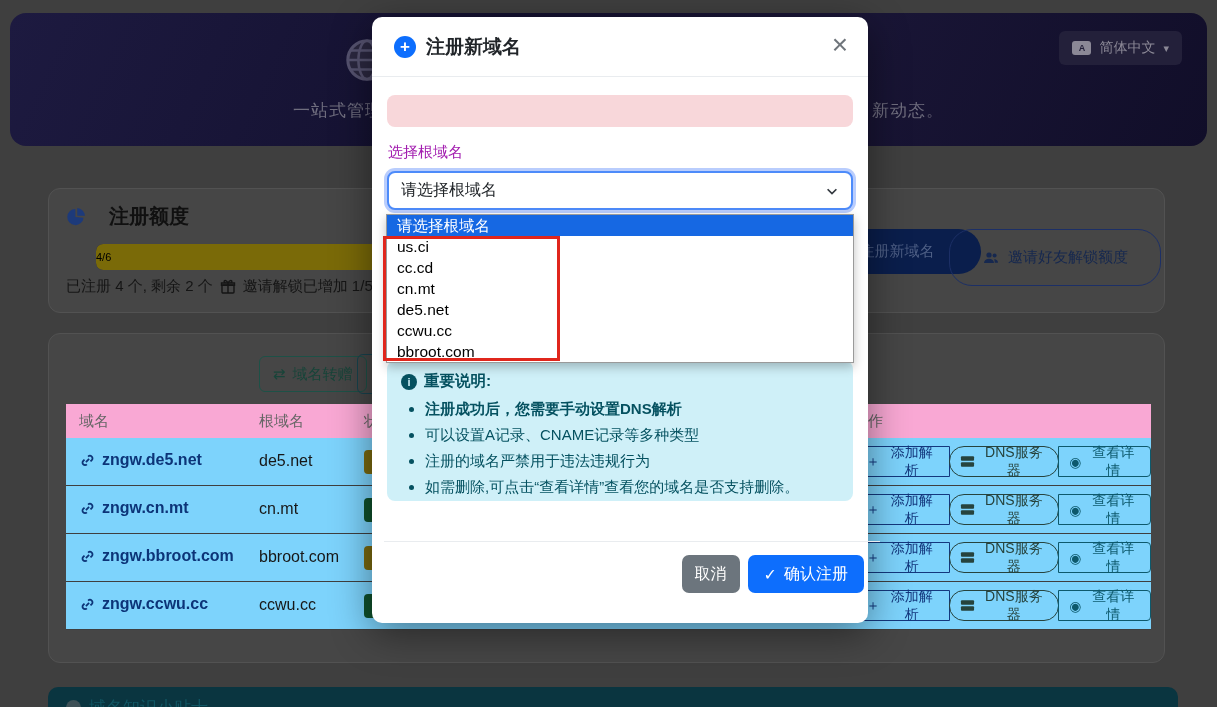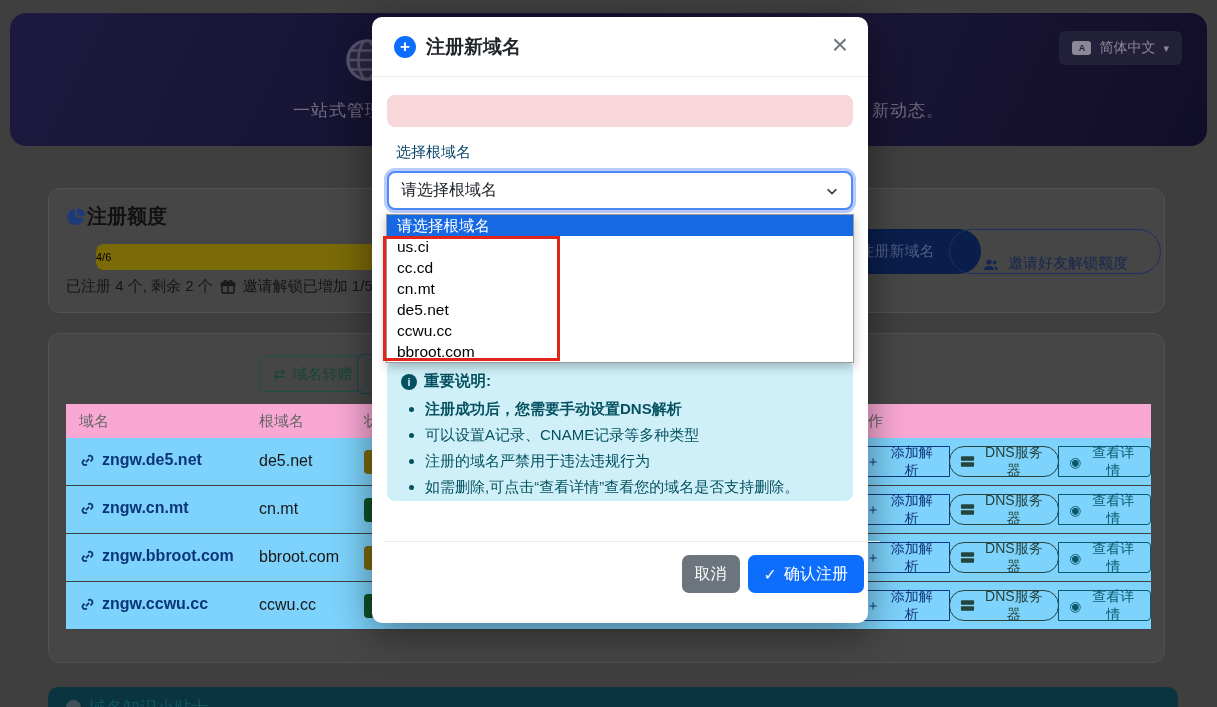--- a/index.html
+++ b/index.html
@@ -15,32 +15,32 @@
   .tagline.left { left:283px; top:86px; }
   .tagline.right { left:862px; top:86px; }
   .lang-pill { position:absolute; right:25px; top:18px; height:34px; display:flex; align-items:center; gap:8px;
                background:#23203a; border-radius:6px; padding:0 13px; color:#8b8896; font-size:14px; }
   .lang-icon { display:inline-block; width:19px; height:14px; border-radius:3px; background:#8b8896; color:#23203a;
                font-size:9px; font-weight:bold; text-align:center; line-height:14px; }
   .caret { font-size:11px; }
 
   .card { position:absolute; background:#464646; border:1px solid #525252; border-radius:12px; }
   .quota-card { left:48px; top:188px; width:1117px; height:125px; }
-  .sec-title { position:absolute; display:flex; align-items:center; gap:1px; font-size:20px; font-weight:bold; color:#101010; }
+  .sec-title { position:absolute; display:flex; align-items:center; gap:23px; font-size:20px; font-weight:bold; color:#101010; }
   .quota-card .sec-title { left:17px; top:14px; }
   .pie-ic { color:#1d3a7a; }
   .qbar { position:absolute; left:47px; top:55px; width:622px; height:26px; border-radius:7px; background:#3a3a3a; overflow:hidden; }
   .qfill { height:100%; background:#7a6a08; border-radius:7px; display:flex; align-items:center; justify-content:flex-start;
            color:#000000; font-size:11px; }
   .qcaption { position:absolute; left:17px; top:88px; display:flex; align-items:center; gap:7px; font-size:15px; color:#151515; white-space:nowrap; }
   .gift-ic { color:#151515; }
   .btn-register { position:absolute; left:742px; top:40px; width:190px; height:45px; border-radius:23px;
                   background:#0a1e4c; color:#4e5f85; font-size:15px; display:flex; align-items:center; justify-content:center; gap:7px; border:none; }
-  .btn-invite { position:absolute; left:900px; top:40px; width:212px; height:45px; border-radius:23px; background:transparent;
-                border:1.5px solid #1c2f66; color:#16284f; font-size:15px; display:flex; align-items:flex-end; justify-content:center; gap:8px; }
+  .btn-invite { position:absolute; left:900px; top:40px; width:212px; height:57px; border-radius:23px; background:transparent;
+                border:1.5px solid #1c2f66; color:#16284f; font-size:15px; display:flex; align-items:center; justify-content:center; gap:8px; }
 
   .domains-card { left:48px; top:333px; width:1117px; height:330px; }
   .domains-card .sec-title { left:17px; top:20px; }
   .list-ic { color:#1a5547; }
   .btn-transfer { position:absolute; left:210px; top:22px; height:36px; padding:0 13px; background:transparent;
                   border:1.5px solid #1d5147; border-radius:6px; color:#174439; font-size:15px; display:flex; align-items:center; gap:7px; }
   .btn-stub { position:absolute; left:308px; top:20px; width:92px; height:40px; background:transparent;
               border:1.5px solid #17424d; border-radius:6px; color:#14303a; display:flex; align-items:center; padding-left:12px; }
 
   .dtable { position:absolute; left:17px; top:70px; width:1085px; }
@@ -64,21 +64,21 @@
   
   .modal { position:absolute; left:372px; top:17px; width:496px; height:606px; background:#fff; border-radius:10px;
            box-shadow:0 10px 40px rgba(0,0,0,.45); z-index:10; }
   .m-header { position:relative; height:60px; border-bottom:1px solid #e9ecef; display:flex; align-items:center; padding:0 22px; gap:10px; }
   .plus-circle { width:22px; height:22px; border-radius:50%; background:#0d6efd; color:#fff; font-size:17px; line-height:21px;
                  text-align:center; font-weight:bold; flex:none; }
   .m-title { font-size:19px; font-weight:600; color:#212529; }
   .m-close { position:absolute; right:20px; top:14px; font-size:28px; color:#6f757b; background:none; border:none; line-height:1; cursor:default; }
   .m-body { position:relative; }
   .err-input { position:absolute; left:15px; top:18px; width:466px; height:32px; background:#f8d7da; border:none; border-radius:8px; }
-  .root-label { position:absolute; left:16px; top:66px; font-size:15px; color:#0c4a6e;margin-left:8px; }
+  .root-label { position:absolute; left:16px; top:66px; font-size:15px; color:#a21caf; }
   .selectbox { position:absolute; left:15px; top:94px; width:466px; height:39px; border:2px solid #4d8bfa; border-radius:8px;
                box-shadow:0 0 0 3px rgba(100,145,250,.45); display:flex; align-items:center; justify-content:space-between;
                padding:0 12px; font-size:16px; color:#212529; background:#fff; }
   .chev { color:#343a40; }
   .listbox { position:absolute; left:14px; top:137px; width:468px; background:#fff; border:1px solid #9a9a9a;
              box-shadow:0 4px 10px rgba(0,0,0,.25); z-index:4; }
   .opt { height:21px; line-height:21px; padding-left:10px; font-size:15.5px; color:#000; white-space:nowrap; }
   .opt.sel { background:#1668e3; color:#fff; }
   .redbox { position:absolute; left:11px; top:159px; width:177px; height:125px; border:3px solid #e0261c; z-index:6; pointer-events:none; }
   .notice { position:absolute; left:15px; top:284px; width:466px; height:140px; background:#cff0f8; border-radius:8px;

